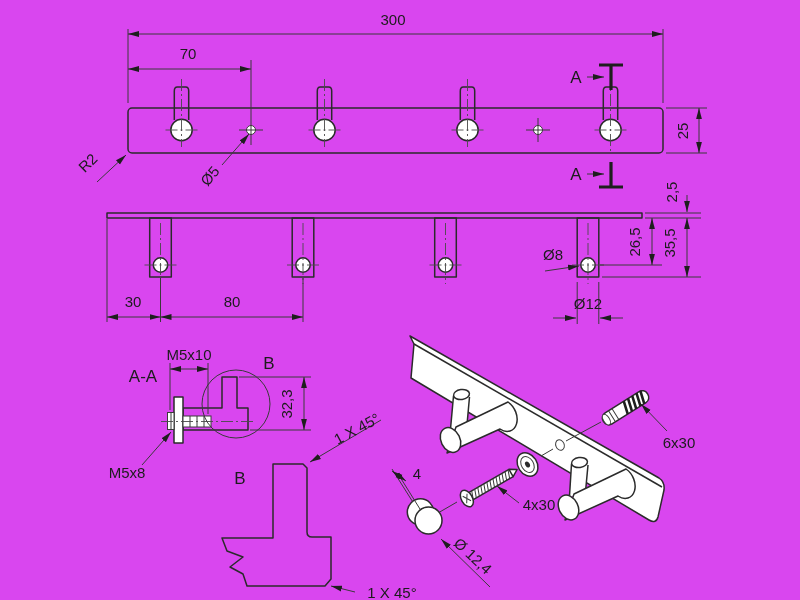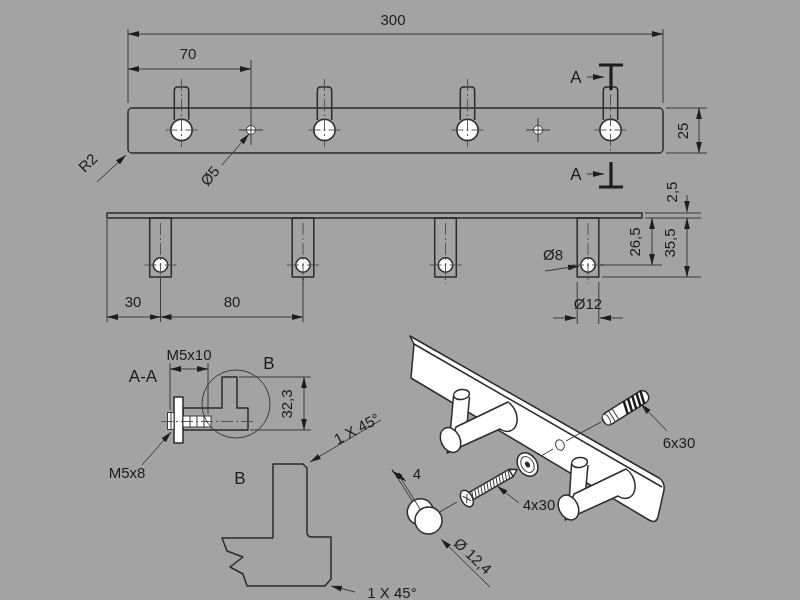--- a/index.html
+++ b/index.html
@@ -1,16 +1,16 @@
 <!DOCTYPE html>
 <html><head>
 <meta charset="utf-8">
 <style>
   html,body{margin:0;padding:0;background:#ffffff;}
-  .stage{position:relative;width:800px;height:600px;background:#a3a3a3;overflow:hidden;
+  .stage{position:relative;width:800px;height:600px;background:#d946ef;overflow:hidden;
          font-family:"Liberation Sans", sans-serif;}
   svg{display:block}
   text{fill:#1c1c1c;font-family:"Liberation Sans", sans-serif;}
   .dim{font-size:15px;}
   .big{font-size:17px;}
   .outline{stroke:#2b2b2b;stroke-width:1.5;fill:none;stroke-linejoin:round;}
   .thin{stroke:#3a3a3a;stroke-width:1;fill:none;}
   .cl{stroke:#4a4a4a;stroke-width:0.9;fill:none;stroke-dasharray:12 3 2 3;}
   .thick{stroke:#1e1e1e;stroke-width:3.2;fill:none;}
   .wfill{fill:#ffffff;}

